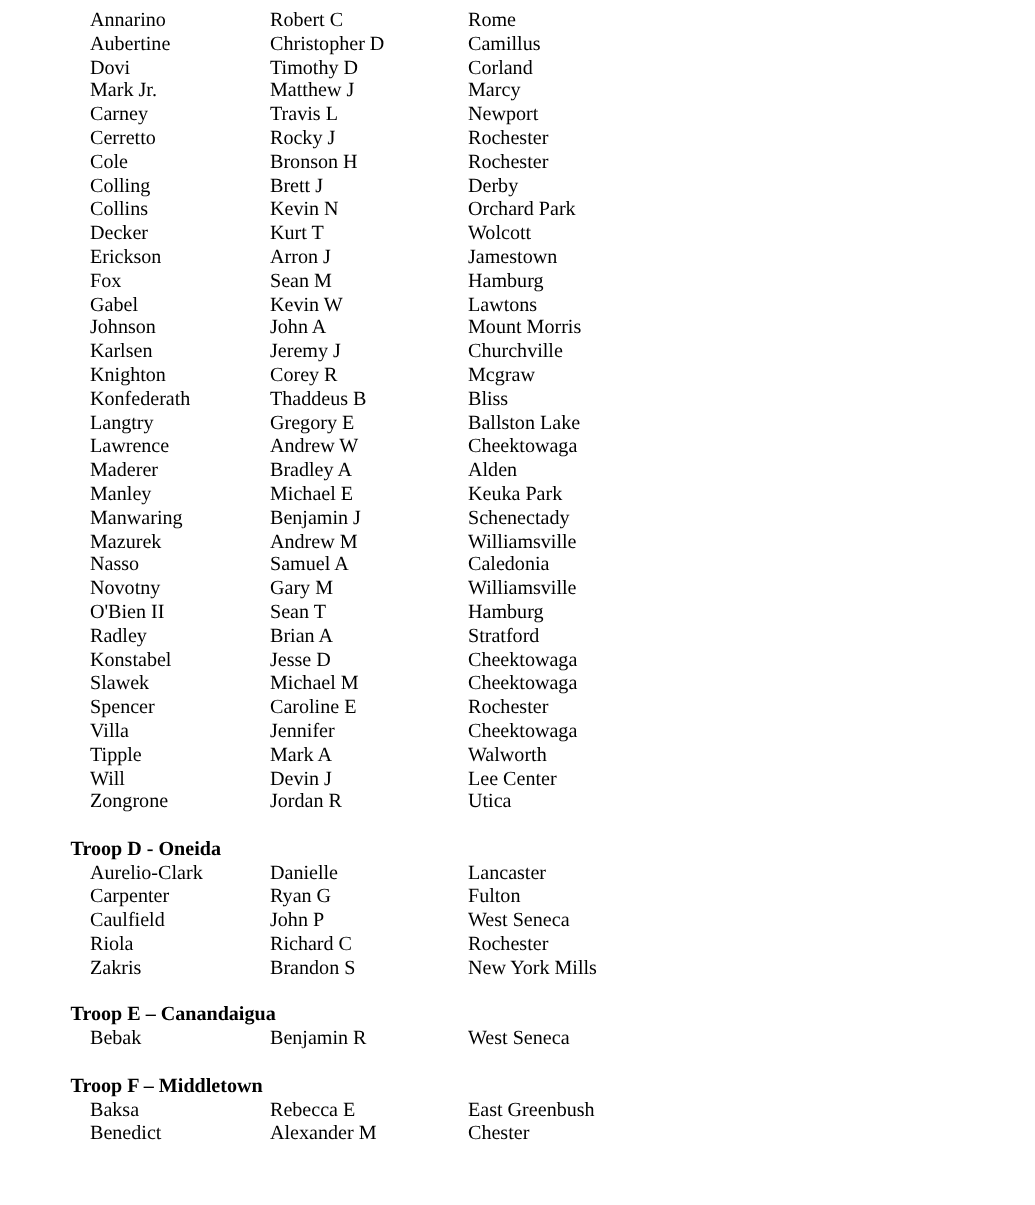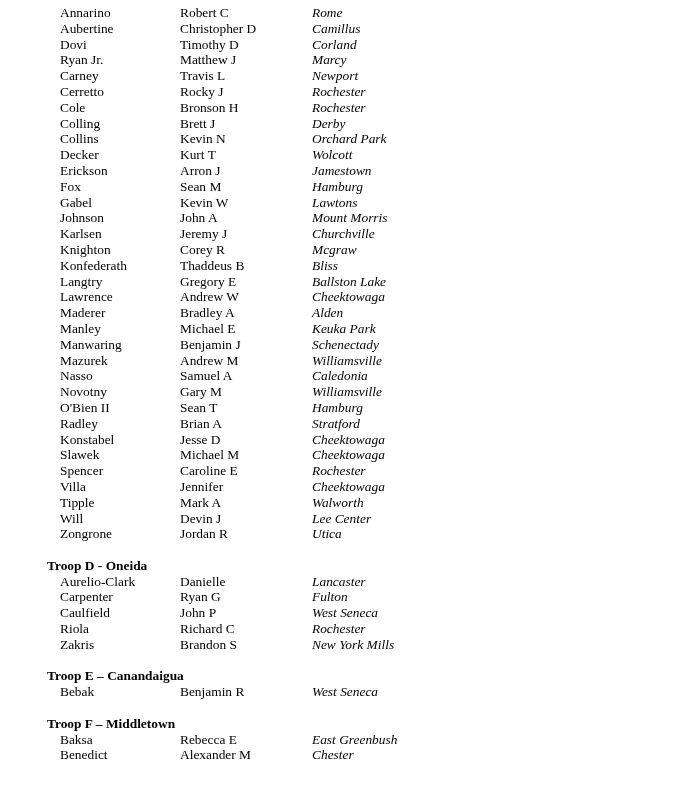--- a/index.html
+++ b/index.html
@@ -39,21 +39,21 @@
       height: 15.8px;
       line-height: 15.8px;
       white-space: nowrap;
     }
     .row span {
       position: absolute;
       top: 0;
     }
     .c-last { left: 0; margin-left: 13px; }
     .c-first { left: 133px; font-family: Liberation Serif, serif; }
-    .c-city { left: 265px; font-style: italic; }
+    .c-city { left: 265px; }
   </style>
 </head>
 <body>
 
 <div class="doc">
     <div class="section">
       <div class="row">
         <span class="c-last">Annarino</span>
         <span class="c-first">Robert C</span>
         <span class="c-city">Rome</span>
@@ -62,21 +62,21 @@
         <span class="c-last">Aubertine</span>
         <span class="c-first">Christopher D</span>
         <span class="c-city">Camillus</span>
       </div>
       <div class="row">
         <span class="c-last">Dovi</span>
         <span class="c-first">Timothy D</span>
         <span class="c-city">Corland</span>
       </div>
       <div class="row">
-        <span class="c-last">Ryan Jr.</span>
+        <span class="c-last">Mark Jr.</span>
         <span class="c-first">Matthew J</span>
         <span class="c-city">Marcy</span>
       </div>
       <div class="row">
         <span class="c-last">Carney</span>
         <span class="c-first">Travis L</span>
         <span class="c-city">Newport</span>
       </div>
       <div class="row">
         <span class="c-last">Cerretto</span>

